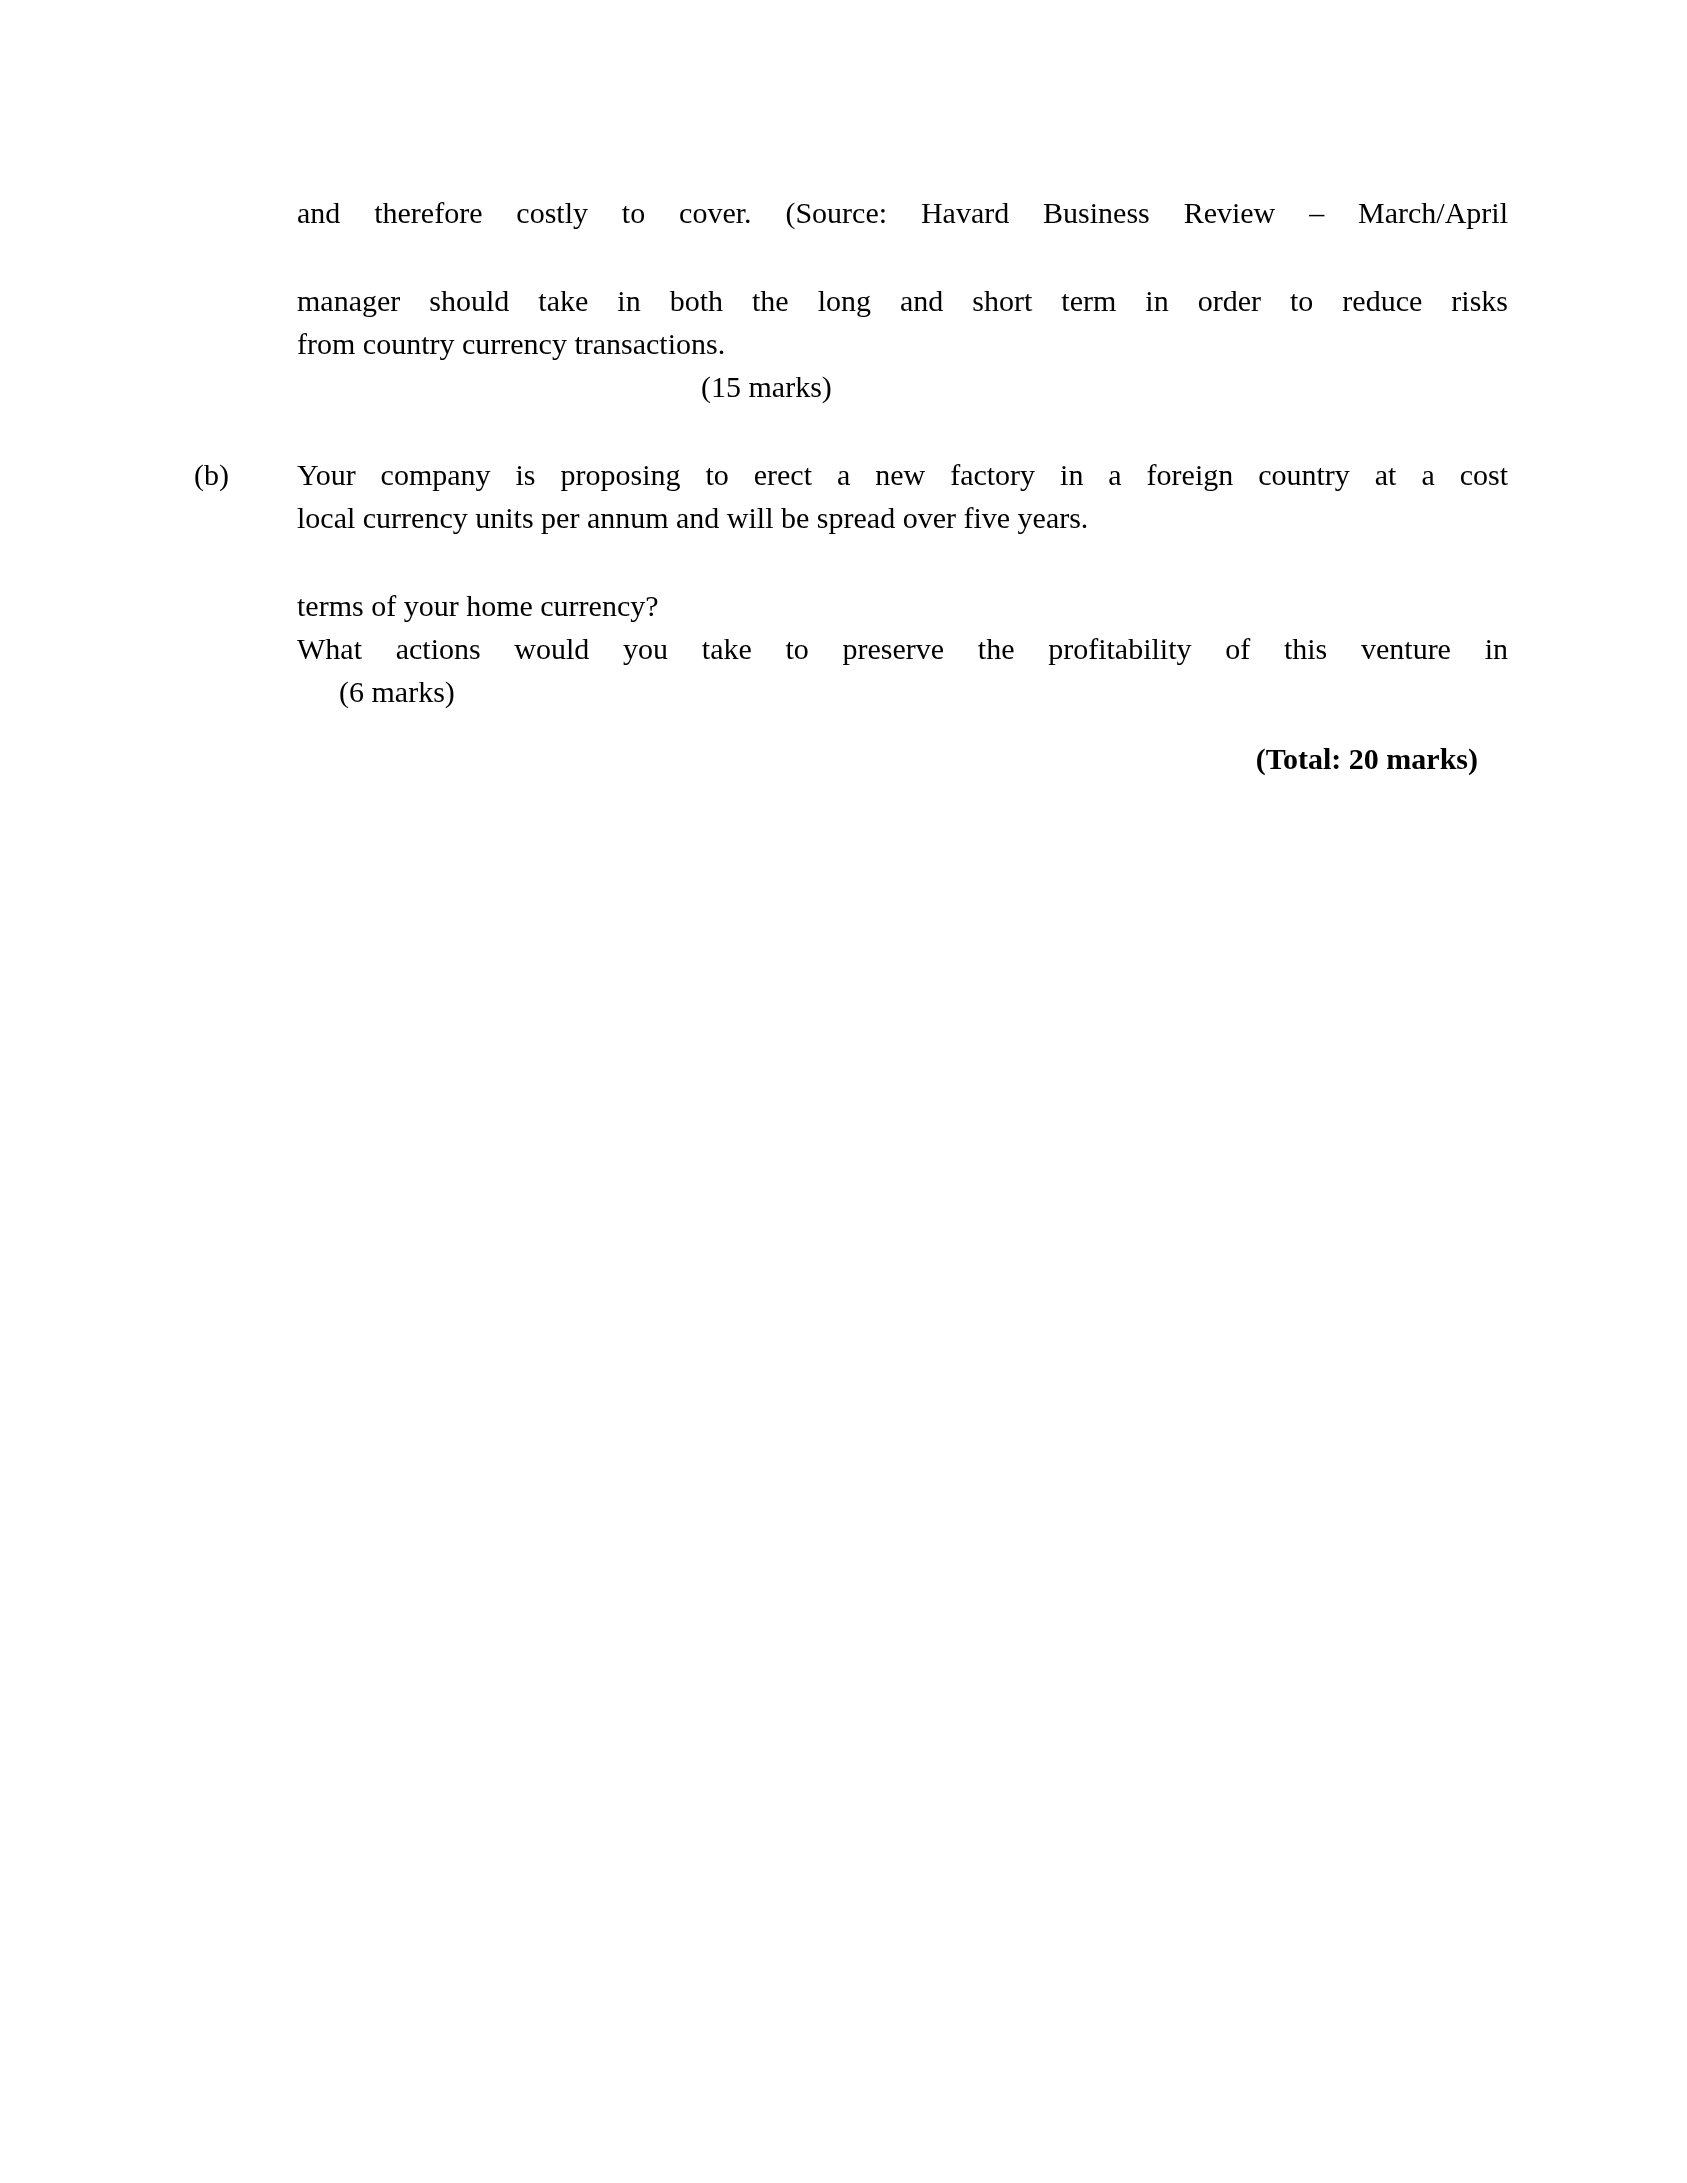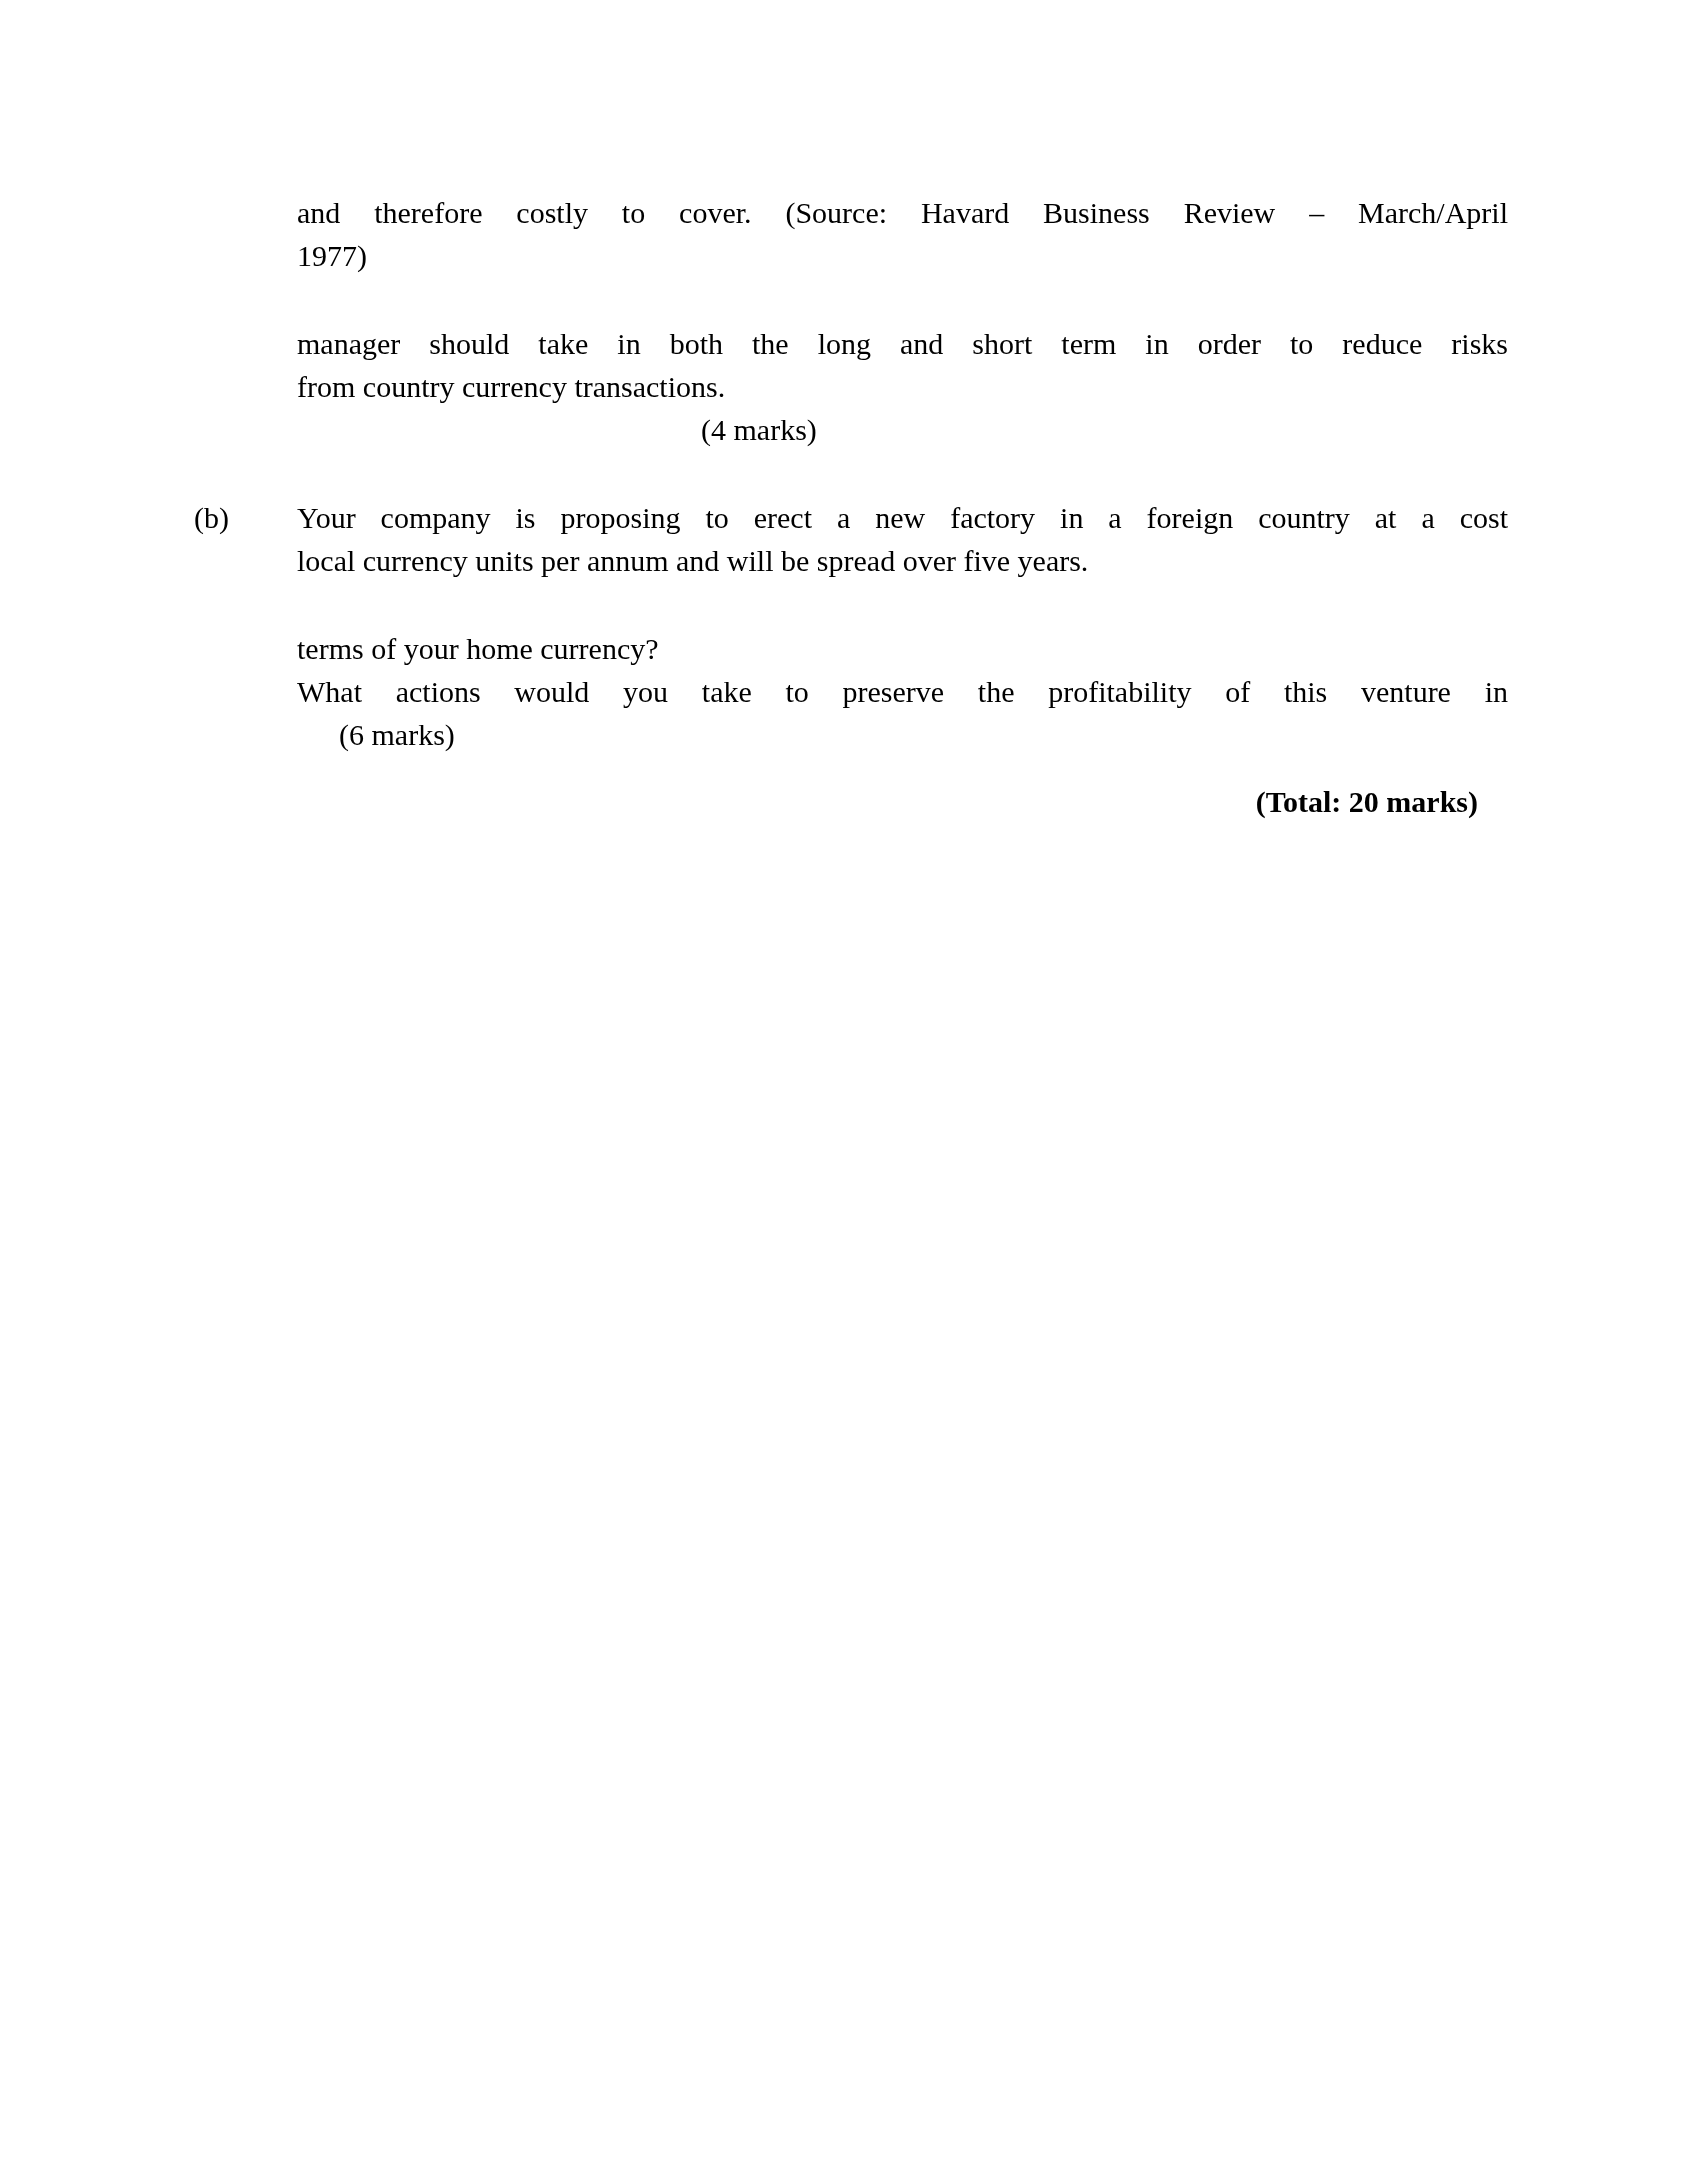--- a/index.html
+++ b/index.html
@@ -49,30 +49,29 @@
   }
 </style>
 </head>
 <body>
 
 <div class="page">
   <div class="content">
 
     <p class="para">
       <span class="line jline">and therefore costly to cover.  (Source: Havard Business Review – March/April</span>
-      <span class="line">1977)</span>
     </p>
 
     <p class="para gap-above">
       <span class="line jline">manager should take in both the long and short term in order to reduce risks</span>
       <span class="line">from country currency transactions.</span>
     </p>
 
     <p class="para marks-14">
-      <span class="line">(4 marks)</span>
+      <span class="line">(15 marks)</span>
     </p>
 
     <div class="item-b gap-above">
       <span class="item-label">(b)</span>
 
       <p class="para">
         <span class="line jline">Your company is proposing to erect a new factory in a foreign country at a cost</span>
         <span class="line">local currency units per annum and will be spread over five years.</span>
       </p>
 

